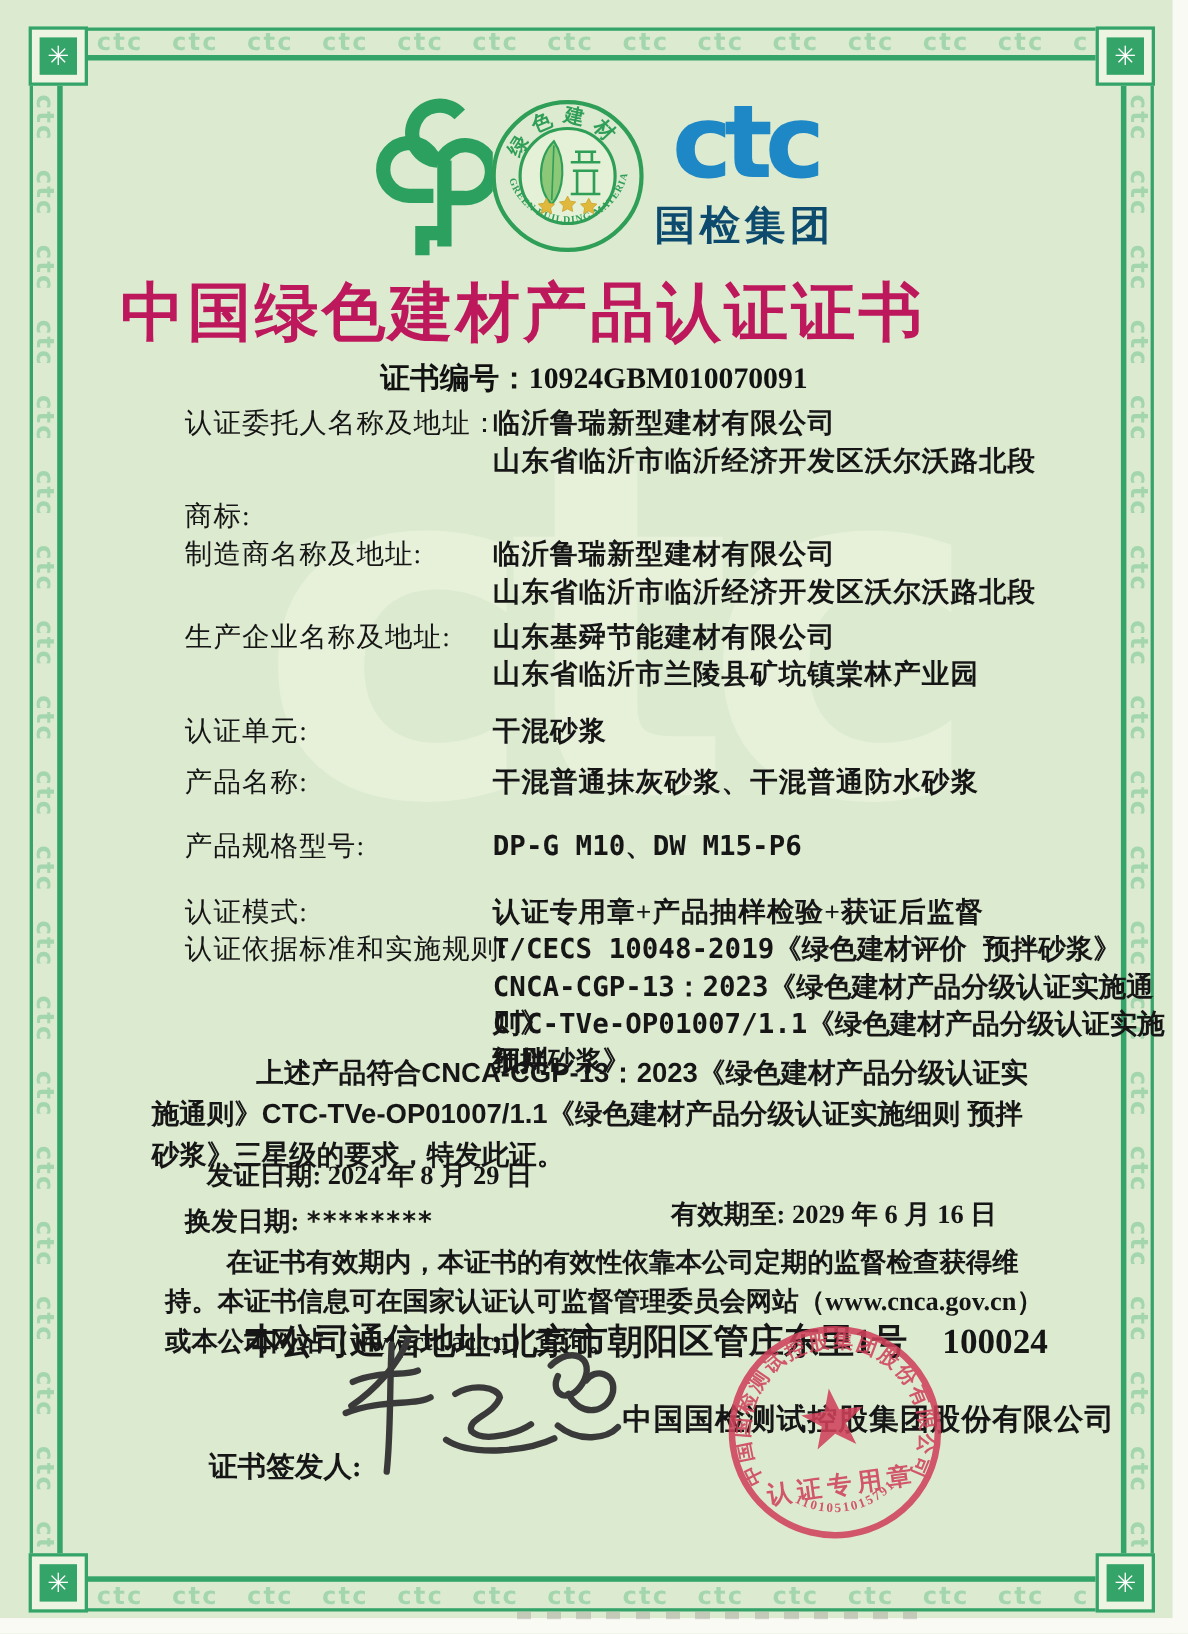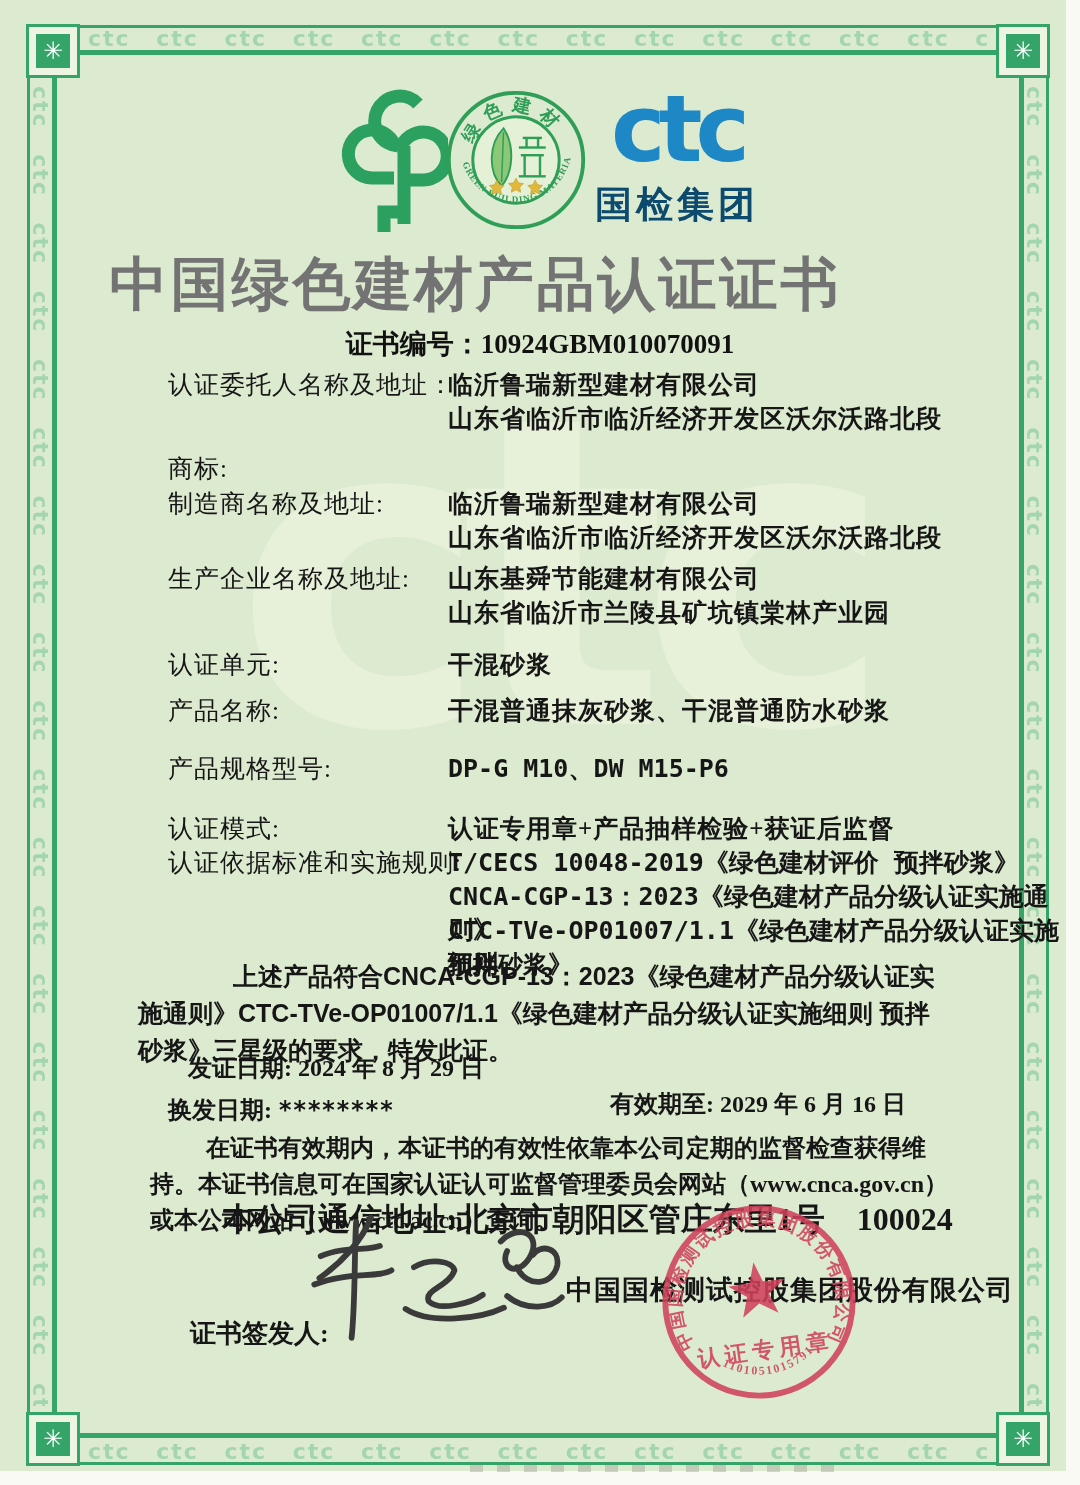--- a/index.html
+++ b/index.html
@@ -32,21 +32,21 @@
         font-size:430px;line-height:430px;letter-spacing:-28px;color:#e7f1da;user-select:none;}
   
   .logo-gp{position:absolute;left:338px;top:84px;z-index:1;}
   .logo-gbm{position:absolute;left:444px;top:88px;z-index:1;}
   .logo-ctc{position:absolute;left:592px;top:88px;width:170px;text-align:center;z-index:1;}
   .ctc-word{font-family:"DejaVu Sans","Liberation Sans",sans-serif;font-weight:bold;
         font-size:92px;line-height:84px;letter-spacing:-7px;color:#1e87c5;}
   .ctc-name{font-size:37px;font-weight:bold;letter-spacing:4px;color:#0c4a6e;margin-top:8px;
         font-family:"Liberation Sans","DejaVu Sans",sans-serif;}
   .title{position:absolute;left:0;top:246px;width:951px;text-align:center;z-index:1;
-        font-size:58px;font-weight:bold;letter-spacing:3px;color:#737373;}
+        font-size:58px;font-weight:bold;letter-spacing:3px;color:#be185d;}
   .certno{position:absolute;left:0;top:326px;width:1080px;text-align:center;z-index:1;
         font-size:27px;font-weight:bold;color:#111;}
   
   .lbl{position:absolute;left:168px;font-size:25px;font-weight:normal;letter-spacing:1px;z-index:1;}
   .val{position:absolute;left:448px;font-size:25px;font-weight:bold;letter-spacing:1px;z-index:1;}
   .mono{font-family:"DejaVu Sans Mono","Liberation Serif",serif;letter-spacing:0;}
   .para{position:absolute;font-size:25px;font-weight:bold;line-height:37px;z-index:1;}
   .statement{left:138px;top:958px;width:800px;text-indent:95px;
         font-family:Liberation Sans, sans-serif;}
   .notice{left:150px;top:1130px;width:800px;line-height:36px;text-indent:56px;font-size:24px;}

